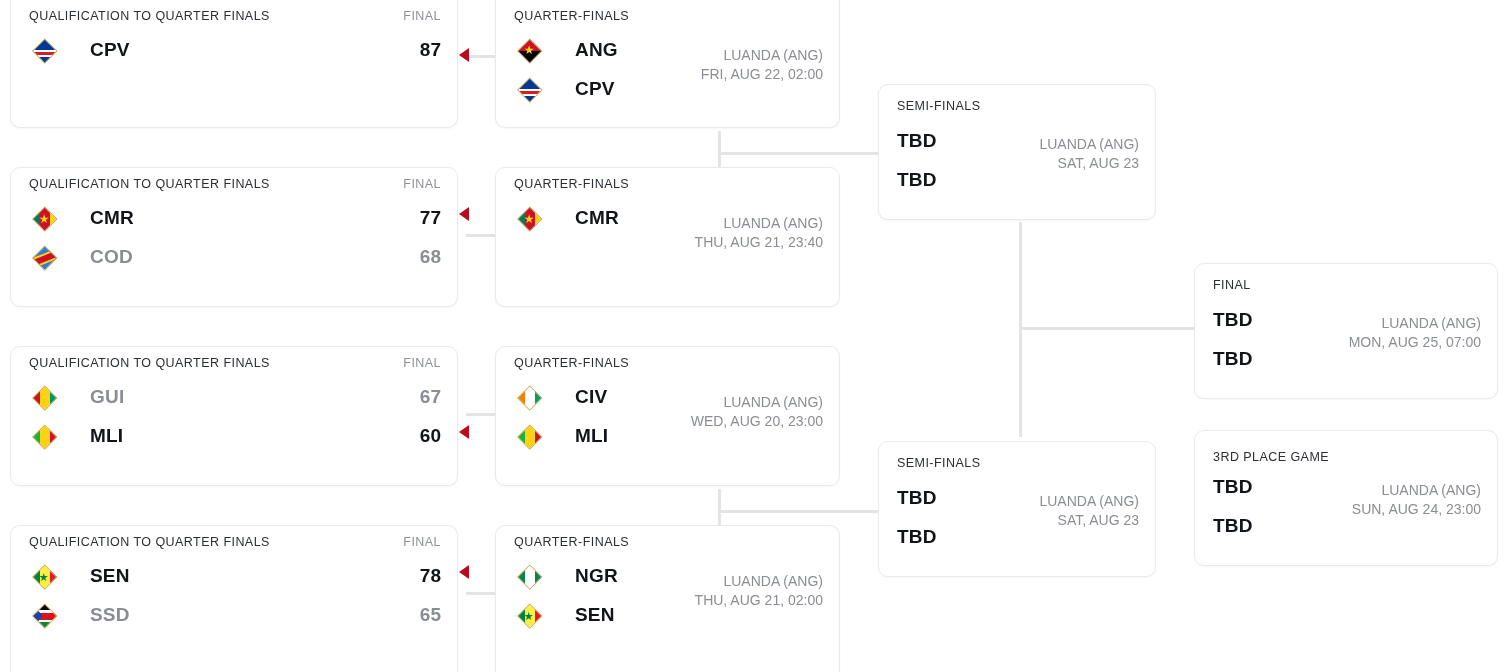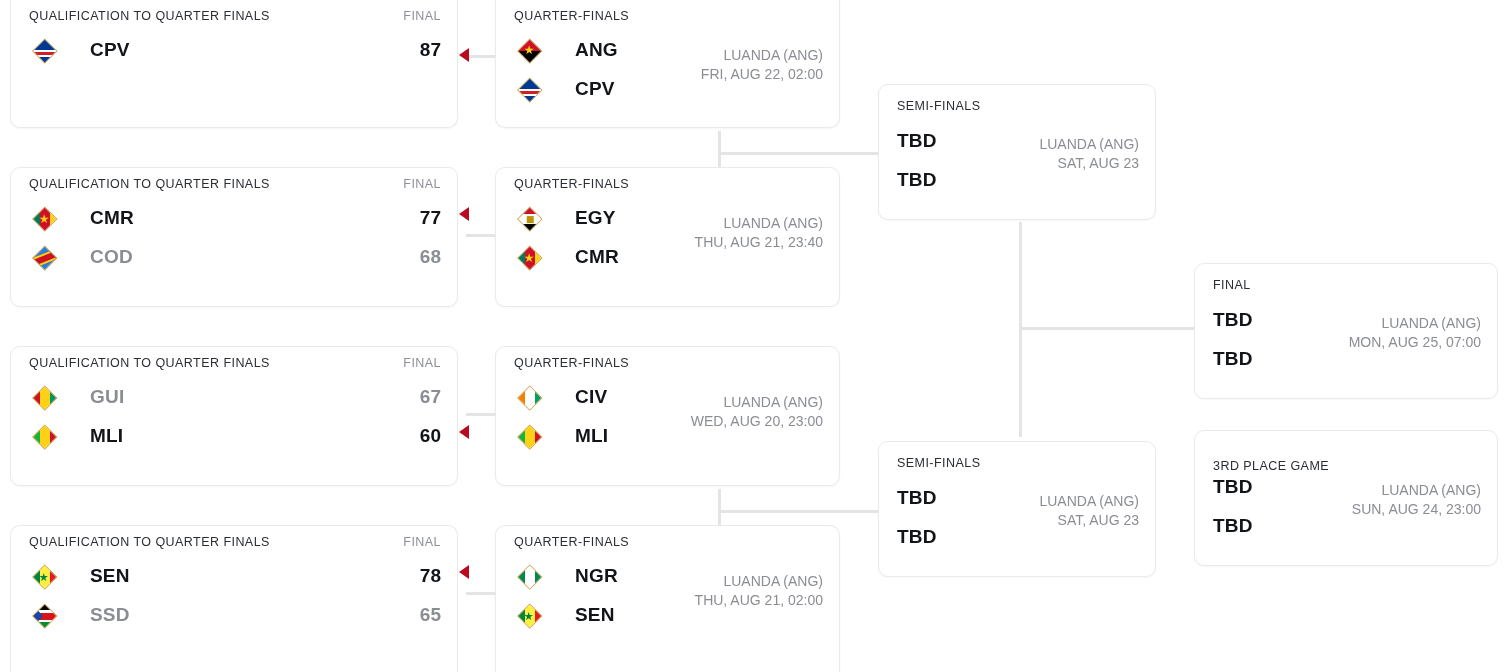--- a/index.html
+++ b/index.html
@@ -274,30 +274,20 @@
   </div>
 
   <div class="card" style="left:495px;top:167px;width:345px;height:140px;">
     <div class="card-head">
       <span class="round-label">QUARTER-FINALS</span>
     </div>
     <div class="rows" style="right:auto;width:180px;">
       <div class="row">
         <span class="flag">
             <span class="dia">
-              <span class="inner" style="background:linear-gradient(to bottom,#ce1126 0 33.3%,#ffffff 33.3% 66.6%,#000000 66.6% 100%);">
-                <span style="position:absolute;left:50%;top:50%;width:7px;height:7px;margin:-3.5px 0 0 -3.5px;background:#c09300;"></span>
-              </span>
-            </span>
-          </span>
-        <span class="team win">EGY</span>
-      </div>
-      <div class="row">
-        <span class="flag">
-            <span class="dia">
               <span class="inner" style="background:linear-gradient(to right,#007a5e 0 33.3%,#ce1126 33.3% 66.6%,#fcd116 66.6% 100%);">
                 <span style="position:absolute;left:50%;top:50%;margin:-6px 0 0 -6px;font-size:12px;line-height:12px;color:#fcd116;">★</span>
               </span>
             </span>
           </span>
         <span class="team win">CMR</span>
       </div>
     </div>
     <div class="meta" style="top:46px;">
       <div>LUANDA (ANG)</div>
@@ -411,21 +401,21 @@
         <span class="team tbd">TBD</span>
       </div>
     </div>
     <div class="meta" style="top:50px;">
       <div>LUANDA (ANG)</div>
       <div>MON, AUG 25, 07:00</div>
     </div>
   </div>
 
   <div class="card" style="left:1194px;top:430px;width:304px;height:136px;">
-    <div class="card-head" style="top:28px;">
+    <div class="card-head" style="top:19px;">
       <span class="round-label">3RD PLACE GAME</span>
     </div>
     <div class="rows" style="top:36px;right:auto;width:120px;">
       <div class="row">
         <span class="team tbd">TBD</span>
       </div>
       <div class="row">
         <span class="team tbd">TBD</span>
       </div>
     </div>

